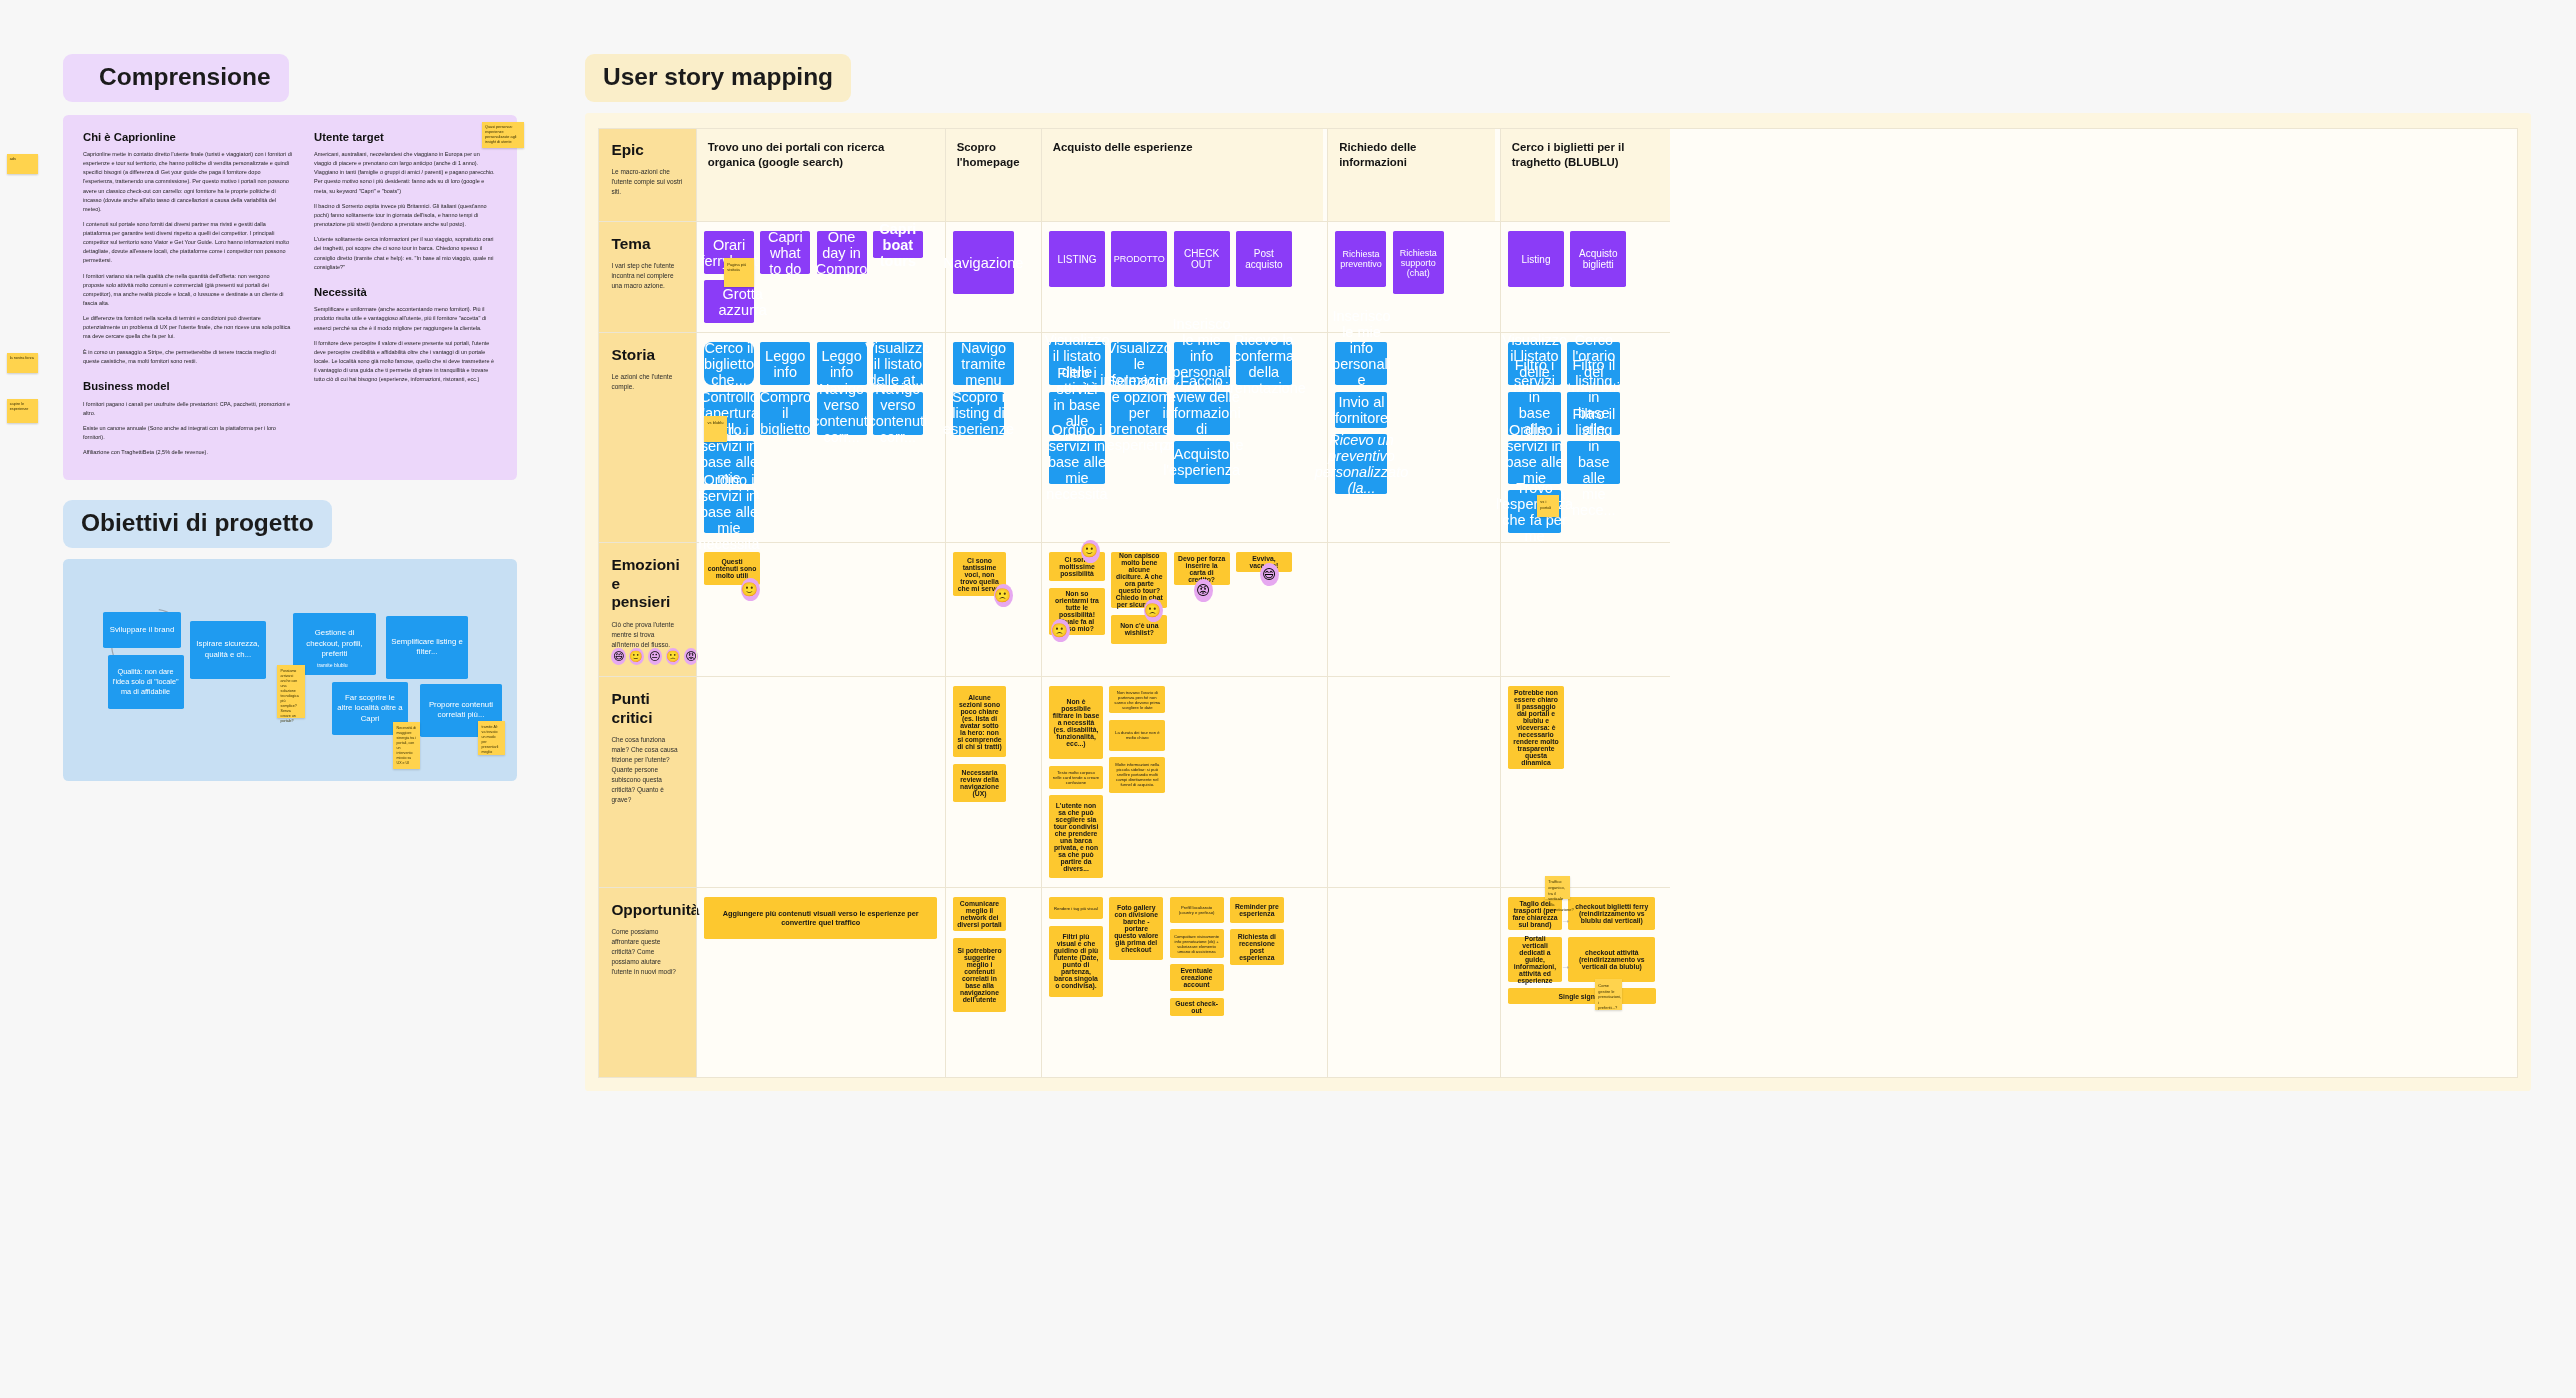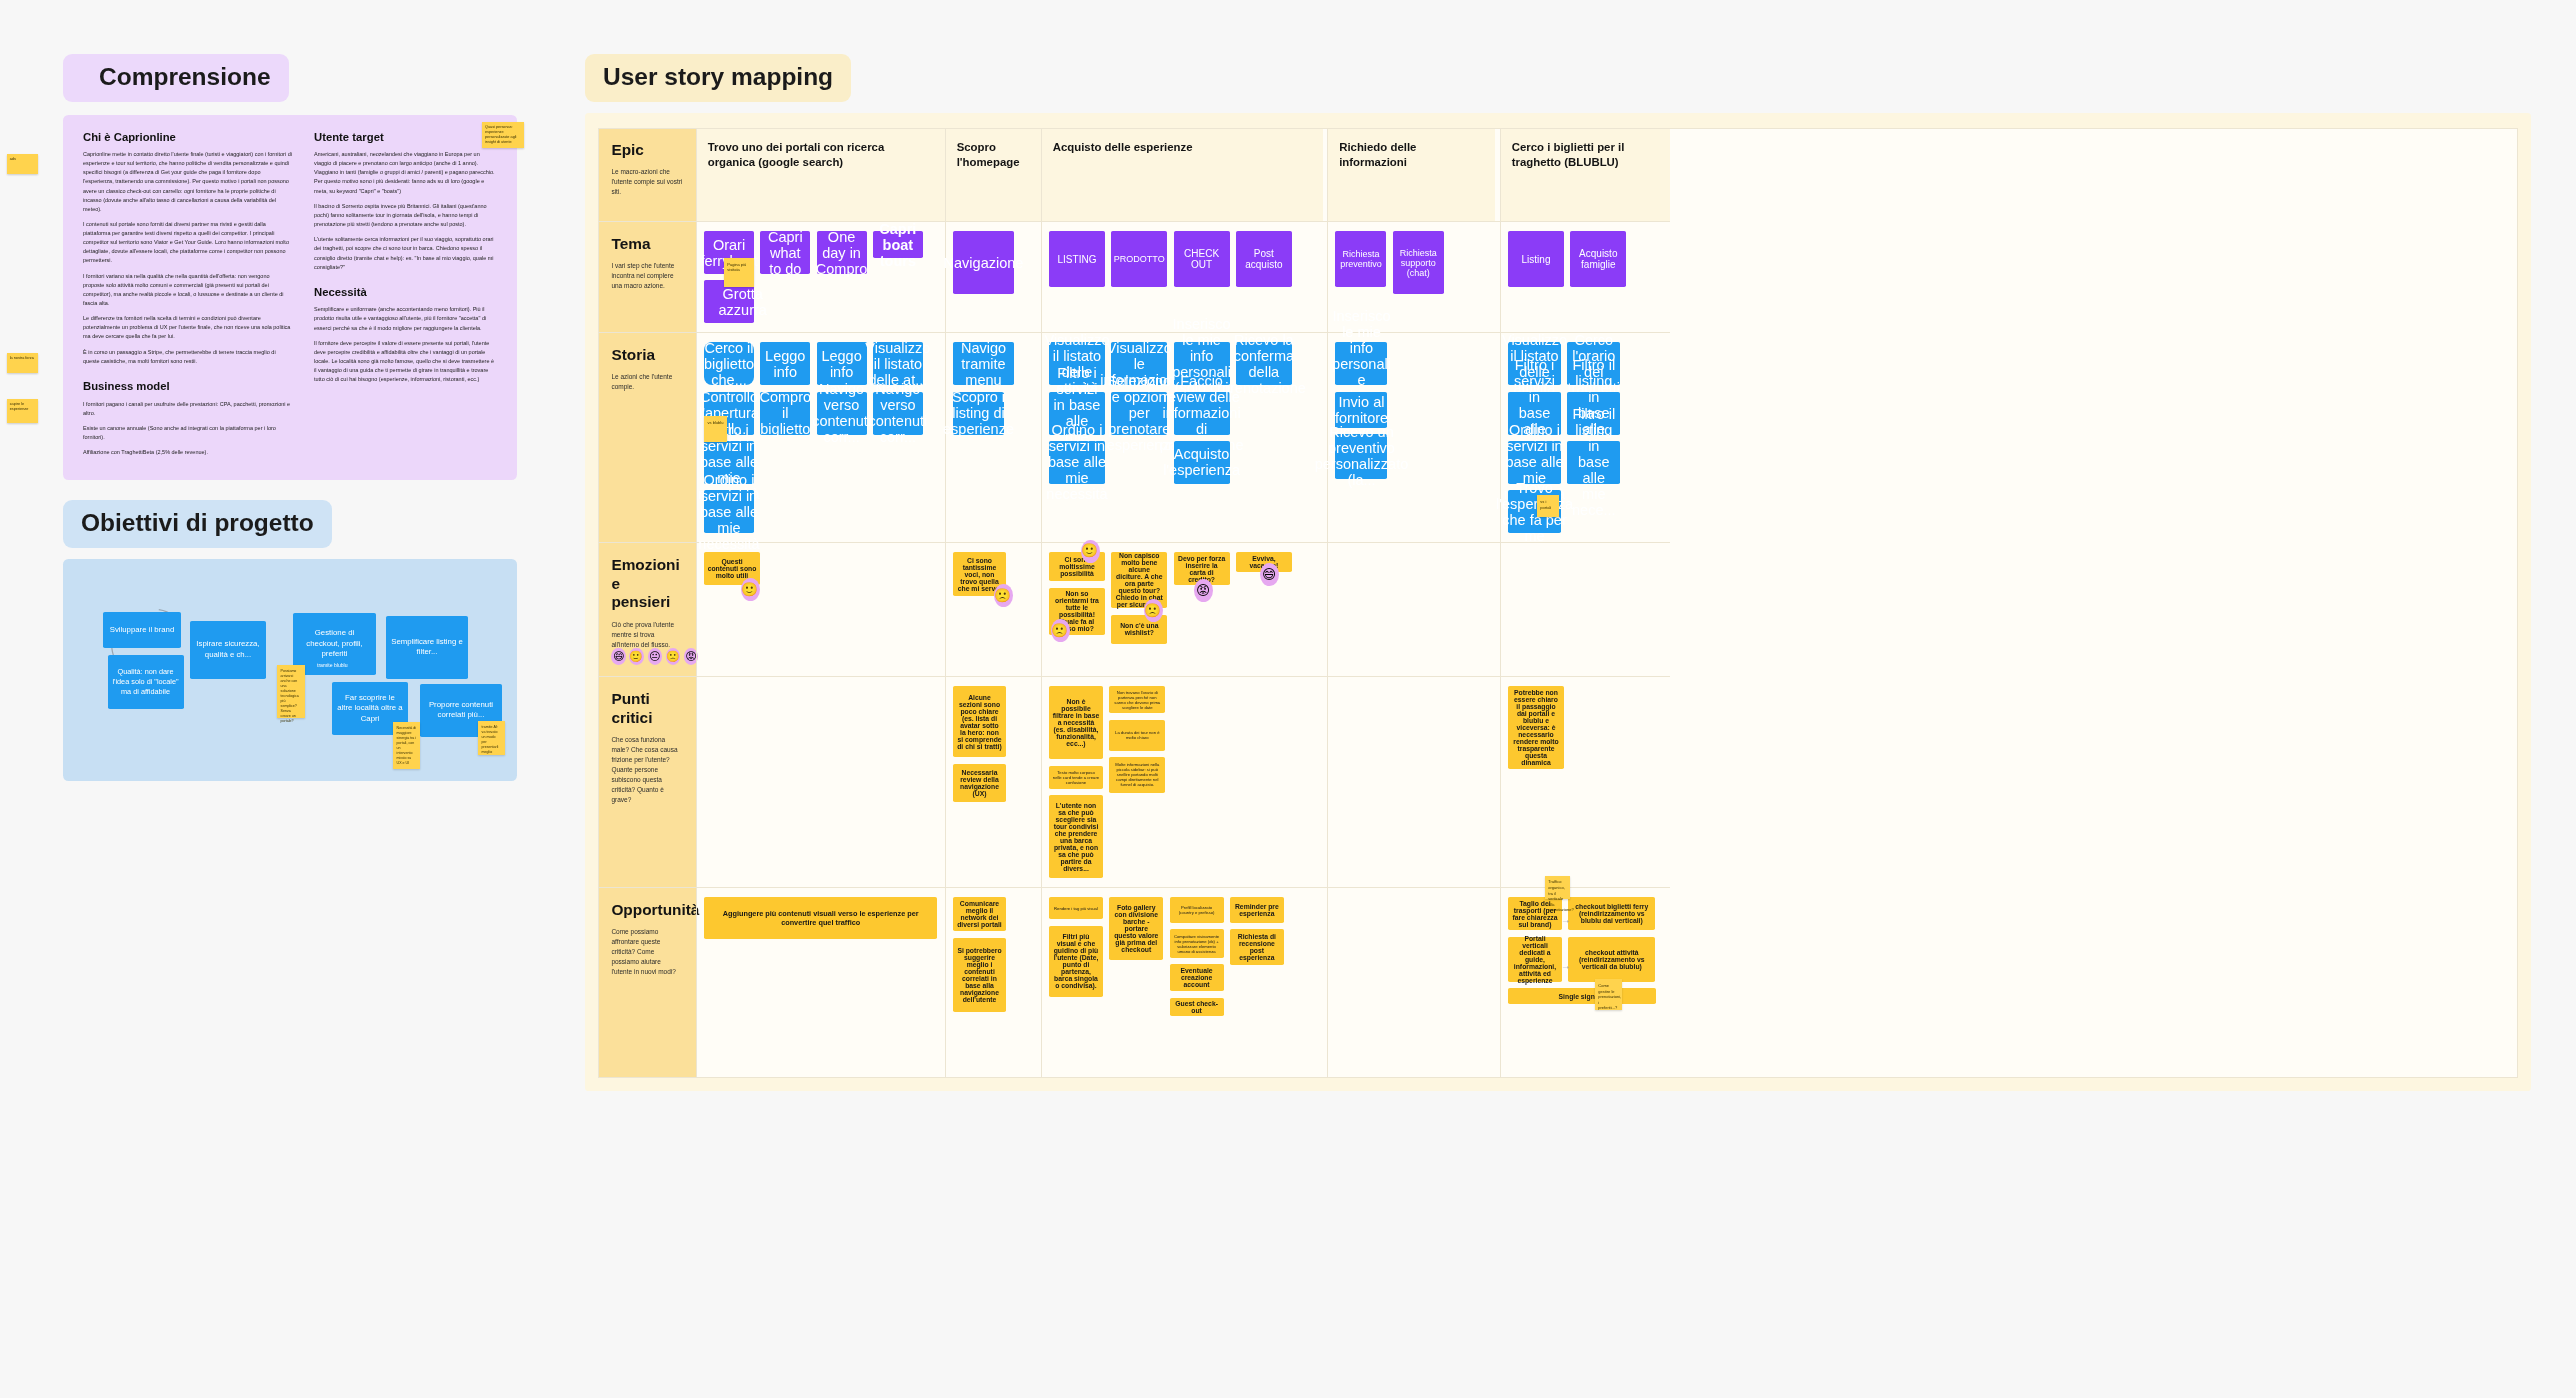--- a/index.html
+++ b/index.html
@@ -252,21 +252,21 @@
         <div class="cards">
           <div class="card c-purple" style="width:51px; height:56px; font-size:9px;">Richiesta preventivo</div>
           <div class="card c-purple" style="width:51px; height:63px; font-size:9px;">Richiesta supporto (chat)</div>
         </div>
       </div>
       <div class="spacer-col"></div>
 
       <div class="cell">
         <div class="cards">
           <div class="card c-purple" style="width:56px; height:56px; font-size:10px;">Listing</div>
-          <div class="card c-purple" style="width:56px; height:56px; font-size:10px;">Acquisto famiglie</div>
+          <div class="card c-purple" style="width:56px; height:56px; font-size:10px;">Acquisto biglietti</div>
         </div>
       </div>
 
       <div class="row-label" style="min-height:204px;">
         <div class="rl-title">Storia</div>
         <div class="rl-desc">Le azioni che l'utente compie.</div>
       </div>
 
       <div class="cell">
         <div class="cards" style="width:227px;">
@@ -310,21 +310,21 @@
         </div>
       </div>
       <div class="spacer-col"></div>
 
       <div class="cell">
         <div class="cards">
           <div class="card c-blue" style="width:52px; height:43px;">Inserisco le mie info personali e richieste eventuali</div>
           <div style="width:52px;"></div>
           <div class="card c-blue" style="width:52px; height:36px;">Invio al fornitore</div>
           <div style="width:52px;"></div>
-          <div class="card c-blue" style="width:52px; height:45px;">Ricevo un preventivo personalizzato (la...</div>
+          <div class="card c-blue" style="width:52px; height:60px;font-style:italic;">Ricevo un preventivo personalizzato (la...</div>
         </div>
       </div>
       <div class="spacer-col"></div>
 
       <div class="cell">
         <div class="cards" style="width:154px;">
           <div class="card c-blue" style="width:53px; height:43px;">Visualizzo il listato delle attività</div>
           <div class="card c-blue" style="width:53px; height:43px;">Cerco l'orario dei traghetti</div>
           <div class="card c-blue" style="width:53px; height:43px;">Filtro i servizi in base alle mie nece...</div>
           <div class="card c-blue" style="width:53px; height:43px;">Filtro il listing in base alle mie nece...</div>

